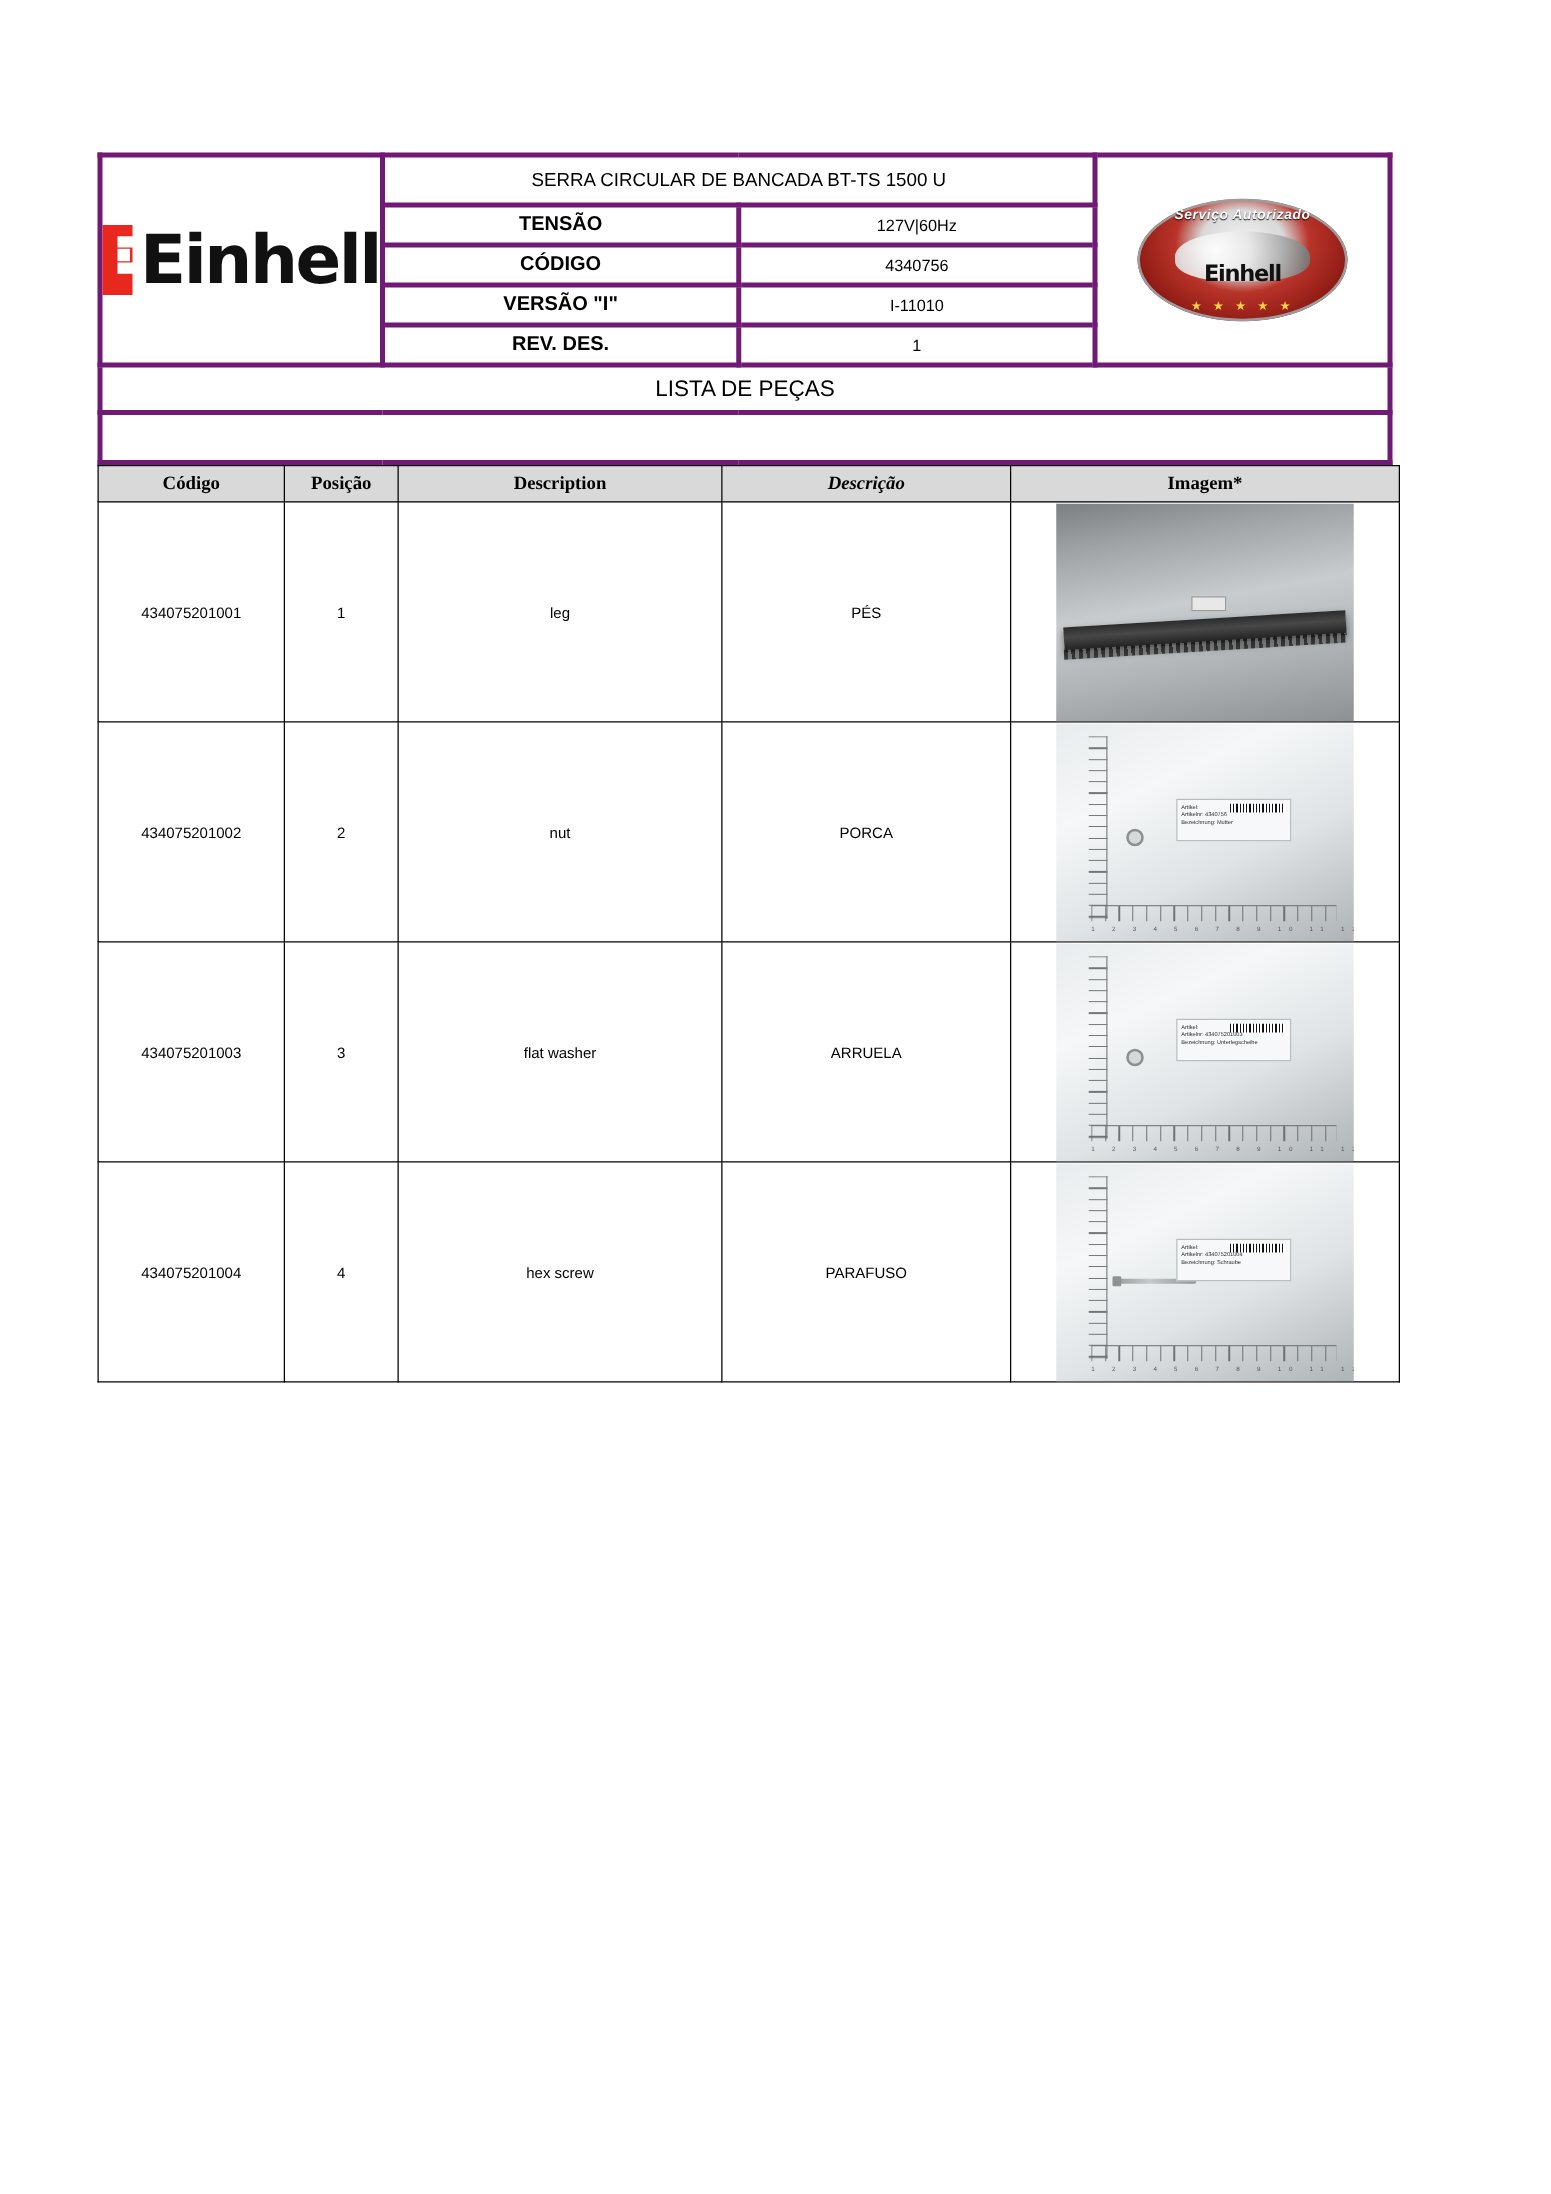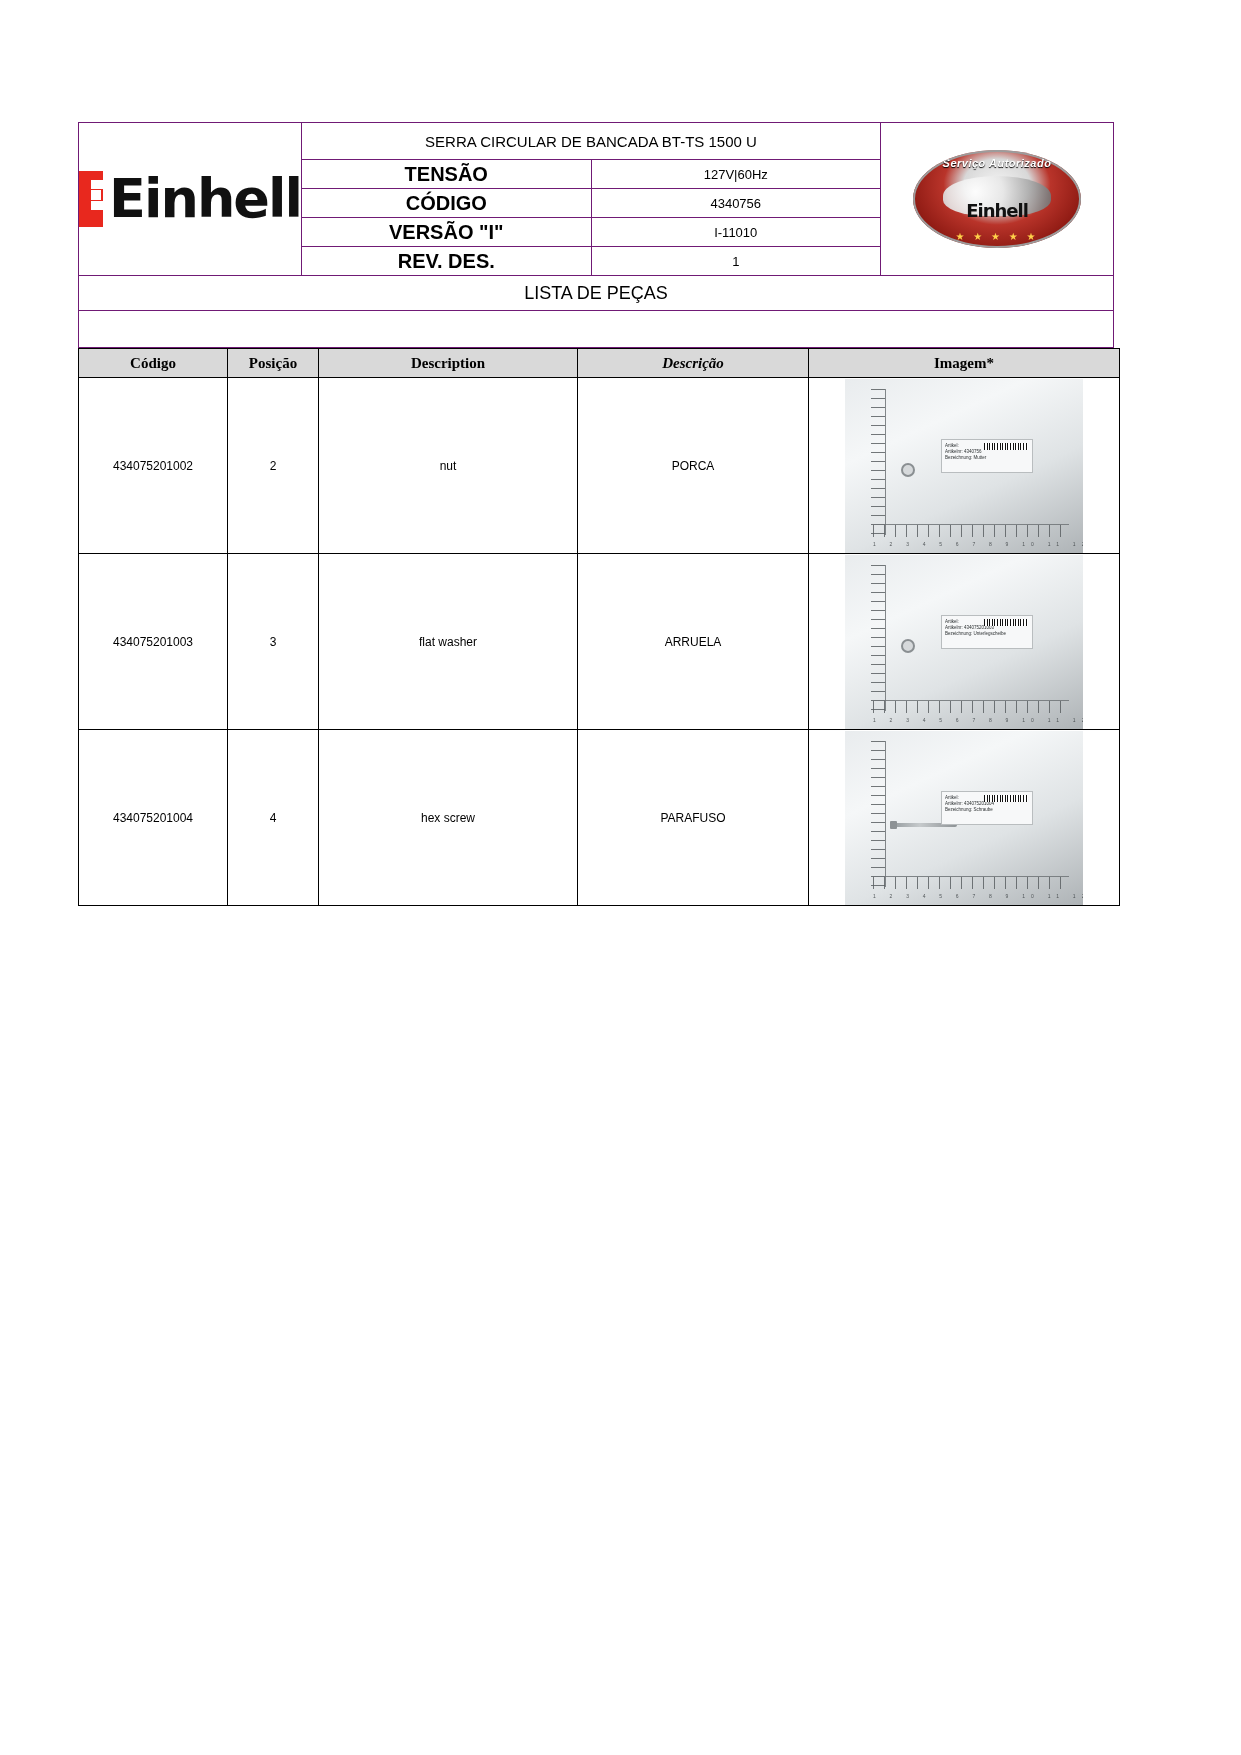--- a/index.html
+++ b/index.html
@@ -19,21 +19,21 @@
     left: 78px;
     top: 122px;
     width: 1036px;
   }
   table.doc {
     border-collapse: collapse;
     table-layout: fixed;
     width: 1036px;
   }
   table.doc td {
-    border: 1px solid #701a75;
+    border: 4px solid #701a75;
     padding: 0;
     vertical-align: middle;
     text-align: center;
   }
 
   
   .logo-cell {
     width: 222px;
     height: 152px;
     padding: 0;
@@ -87,21 +87,21 @@
   }
 
   .title-cell {
     height: 36px;
     font-size: 15px;
   }
   .lbl-cell {
     width: 240px;
     height: 28px;
     font-weight: bold;
-    font-size: 20px;
+    font-size: 16px;
   }
   .val-cell {
     width: 240px;
     height: 28px;
     font-size: 13px;
   }
 
   .badge-cell {
     width: 232px;
   }
@@ -429,20 +429,31 @@
   <table class="parts">
     <tbody>
         <tr>
       <th class="c-codigo">Código</th>
       <th class="c-pos">Posição</th>
       <th class="c-desc">Description</th>
       <th class="c-descr">Descrição</th>
       <th class="c-img">Imagem*</th>
     </tr>
 
+    <tr>
+      <td class="cell">434075201001</td>
+      <td class="cell">1</td>
+      <td class="cell">leg</td>
+      <td class="cell cell-descr">PÉS</td>
+      <td class="cell img-cell">
+        <div class="photo leg">
+          <div class="tag"></div>
+        </div>
+      </td>
+    </tr>
 
     <tr>
       <td class="cell">434075201002</td>
       <td class="cell">2</td>
       <td class="cell">nut</td>
       <td class="cell cell-descr">PORCA</td>
       <td class="cell img-cell">
         <div class="photo scan">
           <div class="ruler-v"></div>
           <div class="ruler-h">

